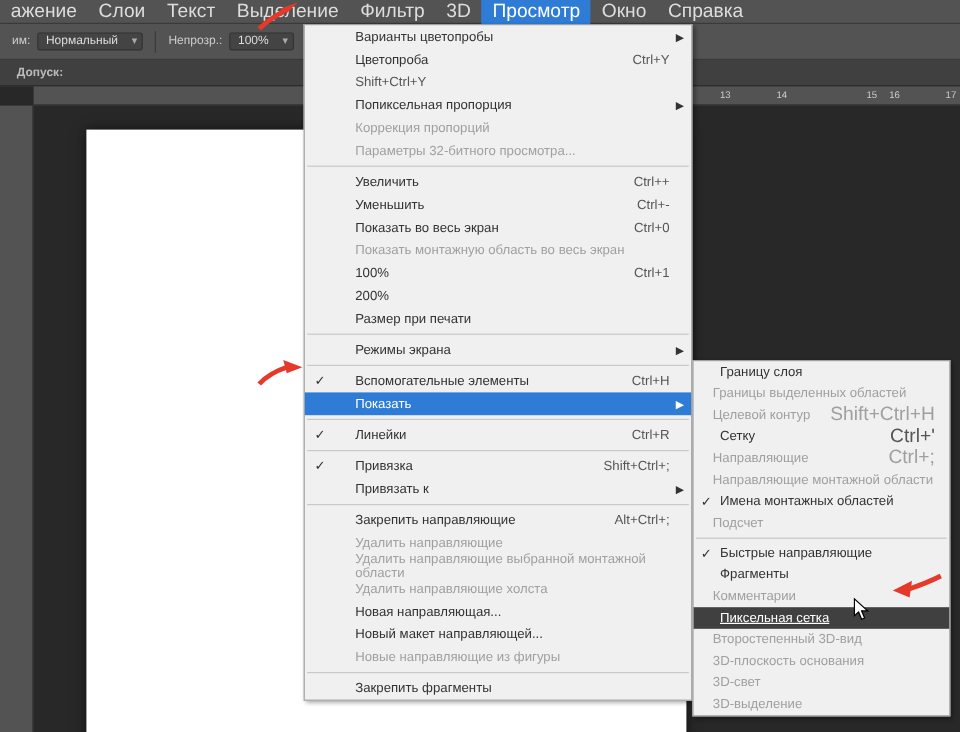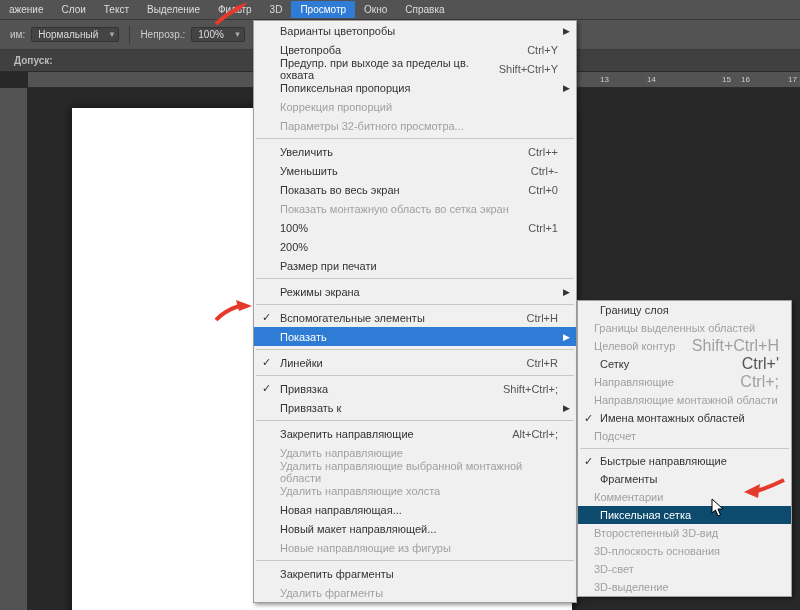--- a/index.html
+++ b/index.html
@@ -1,20 +1,20 @@
 <!DOCTYPE html>
 <html><head>
 <meta charset="utf-8">
 <style>
   * { box-sizing: border-box; margin: 0; padding: 0; font-family: "Segoe UI", Tahoma, sans-serif; }
   body { width: 800px; height: 610px; overflow: hidden; background: #535353; position: relative; }
 
   .menubar {
     height: 20px; background: #535353; display: flex; align-items: center;
-    padding-left: 0; font-size: 10px; color: #ddd;
+    padding-left: 0; font-size: 16px; color: #ddd;
     border-bottom: 1px solid #3a3a3a;
   }
   .menubar span { padding: 3px 9px; cursor: default; }
   .menubar span.open { background: #2f7cd6; color: #fff; }
 
   .toolbar {
     height: 30px; background: #535353; display: flex; align-items: center;
     border-bottom: 1px solid #3a3a3a; font-size: 10px; color: #ccc;
     padding-left: 10px; gap: 6px;
   }
@@ -52,38 +52,38 @@
     background: #fff; box-shadow: 0 0 10px rgba(0,0,0,.6);
   }
 
   .dropdown {
     position: absolute; background: #f0f0f0; border: 1px solid #a0a0a0;
     box-shadow: 2px 2px 4px rgba(0,0,0,.4); font-size: 11px; color: #333;
   }
   .dd1 { top: 20px; left: 253px; width: 324px; }
   .dd1 .row {
     display: flex; justify-content: space-between; align-items: center;
-    padding: 2px 18px 2px 26px; height: 19px; position: relative;
+    padding: 2px 18px 2px 42px; height: 19px; position: relative;
   }
   .dd1 .row.disabled { color: #a0a0a0; }
   .dd1 .row .shortcut { color: #555; font-size: 11px; }
   .dd1 .row.highlight { background: #2f7cd6; color: #fff; }
   .dd1 .sep { height: 1px; background: #c8c8c8; margin: 3px 2px; }
   .dd1 .row .check { position: absolute; left: 8px; font-size: 11px; }
   .dd1 .row .arrow { position: absolute; right: 6px; font-size: 9px; }
 
   .dd2 { top: 300px; left: 577px; width: 215px; }
   .dd2 .row {
     display: flex; justify-content: space-between; align-items: center;
     padding: 2px 12px 2px 22px; height: 18px; position: relative;
   }
   .dd2 .row.disabled { color: #a0a0a0; padding-left: 16px; }
   .dd2 .row .shortcut { color: #555; font-size: 16px; }
   .dd2 .row.disabled .shortcut { color: #a0a0a0; }
-  .dd2 .row.highlight { background: #0c4a6e; color: #fff; }
+  .dd2 .row.highlight { background: #404040; color: #fff; text-decoration: underline; }
   .dd2 .sep { height: 1px; background: #c8c8c8; margin: 3px 2px; }
   .dd2 .row .check { position: absolute; left: 6px; font-size: 11px; }
   .arrow-svg { position: absolute; pointer-events: none; }
 
   .cursor {
     position: absolute; top: 498px; left: 711px; width: 14px; height: 20px;
     pointer-events: none;
   }
 </style>
 </head>
@@ -130,21 +130,20 @@
 <div class="dropdown dd1" id="dd1">
     <div class="row">
       <span>Варианты цветопробы</span>
       <span class="arrow">▶</span>
     </div>
     <div class="row">
       <span>Цветопроба</span>
       <span class="shortcut">Ctrl+Y</span>
     </div>
     <div class="row">
-      <span>Предупр. при выходе за пределы цв. охвата</span>
       <span class="shortcut">Shift+Ctrl+Y</span>
     </div>
     <div class="row">
       <span>Попиксельная пропорция</span>
       <span class="arrow">▶</span>
     </div>
     <div class="row disabled">
       <span>Коррекция пропорций</span>
     </div>
     <div class="row disabled">
@@ -157,21 +156,21 @@
     </div>
     <div class="row">
       <span>Уменьшить</span>
       <span class="shortcut">Ctrl+-</span>
     </div>
     <div class="row">
       <span>Показать во весь экран</span>
       <span class="shortcut">Ctrl+0</span>
     </div>
     <div class="row disabled">
-      <span>Показать монтажную область во сетка экран</span>
+      <span>Показать монтажную область во весь экран</span>
     </div>
     <div class="row">
       <span>100%</span>
       <span class="shortcut">Ctrl+1</span>
     </div>
     <div class="row">
       <span>200%</span>
     </div>
     <div class="row">
       <span>Размер при печати</span>
@@ -226,23 +225,20 @@
     </div>
     <div class="row">
       <span>Новый макет направляющей...</span>
     </div>
     <div class="row disabled">
       <span>Новые направляющие из фигуры</span>
     </div>
     <div class="sep"></div>
     <div class="row">
       <span>Закрепить фрагменты</span>
-    </div>
-    <div class="row disabled">
-      <span>Удалить фрагменты</span>
     </div>
   </div>
 
 <div class="dropdown dd2" id="dd2">
     <div class="row">
       <span>Границу слоя</span>
     </div>
     <div class="row disabled">
       <span>Границы выделенных областей</span>
     </div>

